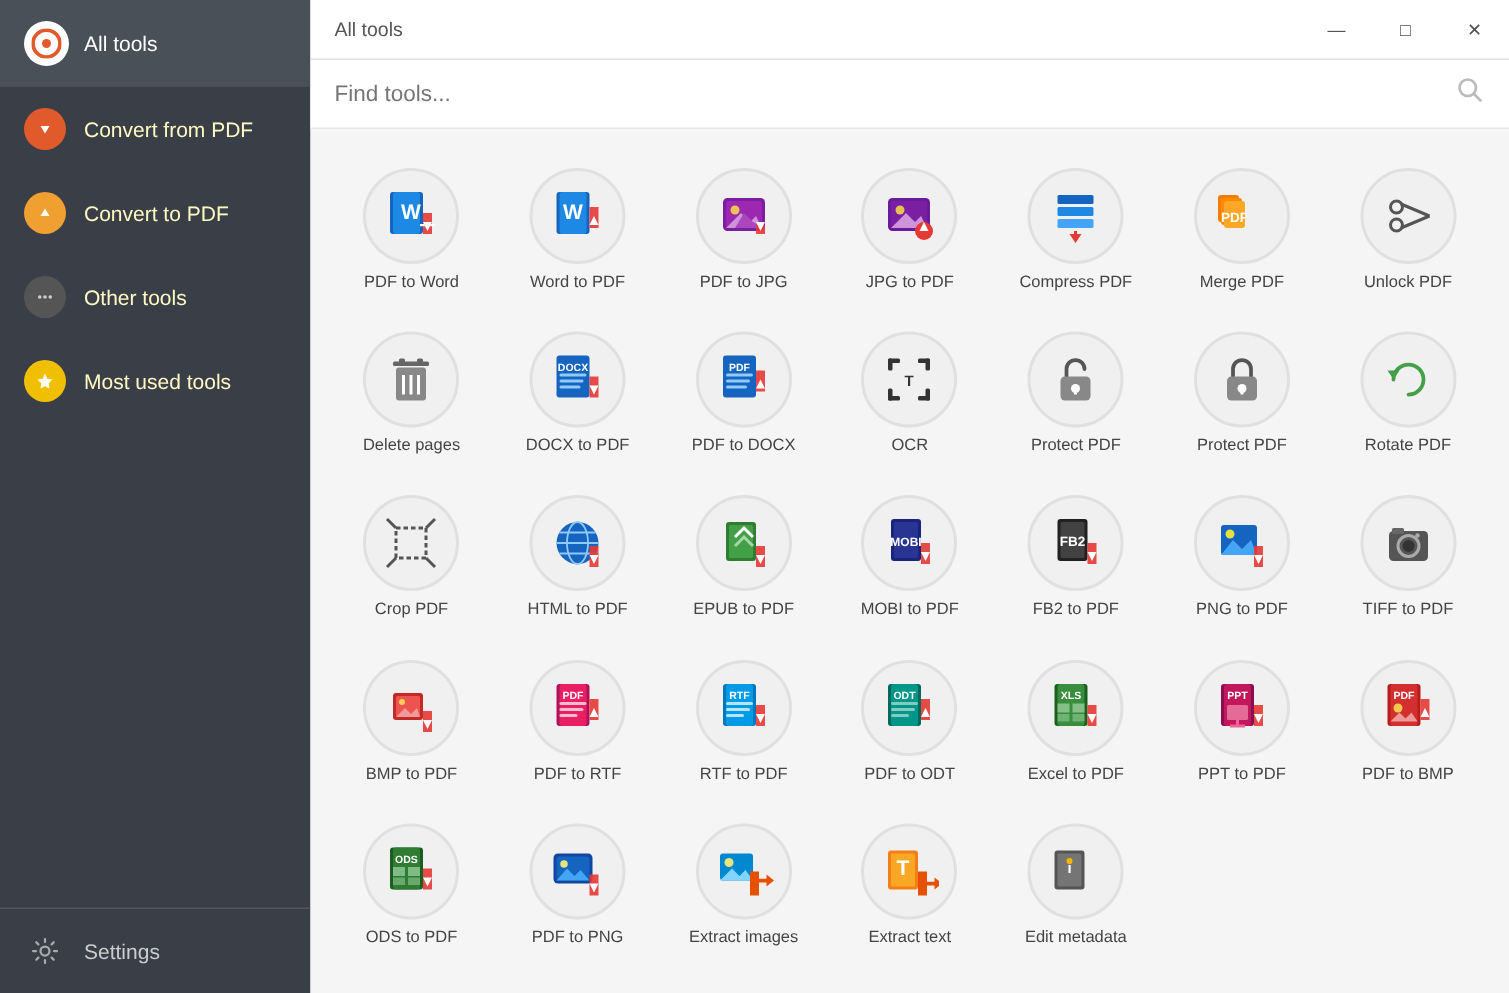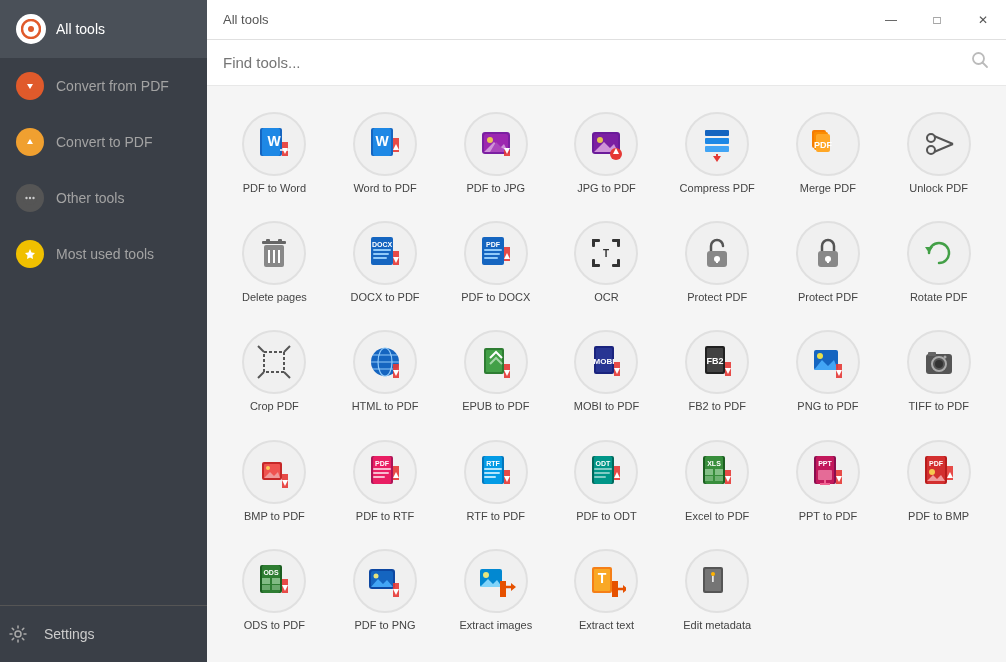--- a/index.html
+++ b/index.html
@@ -19,42 +19,42 @@
       align-items: center;
       padding: 14px 16px;
       background: #e05a2b;
       cursor: pointer;
     }
     .sidebar-item {
       display: flex;
       align-items: center;
       padding: 14px 16px;
       cursor: pointer;
-      color: #a3a3a3;
+      color: #fef9c3;
       font-size: 14px;
       transition: background 0.15s;
     }
     .sidebar-item.active { background: #4a5058; color: #fff; }
     .sidebar-item .item-icon {
       width: 28px; height: 28px;
       border-radius: 50%;
       display: flex; align-items: center; justify-content: center;
       margin-right: 12px;
       font-size: 14px;
       flex-shrink: 0;
     }
     .icon-red { background: #e05a2b; color: #fff; }
     .icon-orange { background: #f0a030; color: #fff; }
     .icon-dark { background: #555; color: #ccc; }
     .icon-yellow { background: #f0c000; color: #fff; }
     .sidebar-spacer { flex: 1; }
     .sidebar-settings {
       display: flex;
       align-items: center;
-      padding: 14px 4px;
+      padding: 14px 16px;
       cursor: pointer;
       color: #ccc;
       font-size: 14px;
       border-top: 1px solid #555;
     }
     .settings-icon {
       width: 28px; height: 28px;
       margin-right: 12px;
       display: flex; align-items: center; justify-content: center;
       font-size: 16px;

